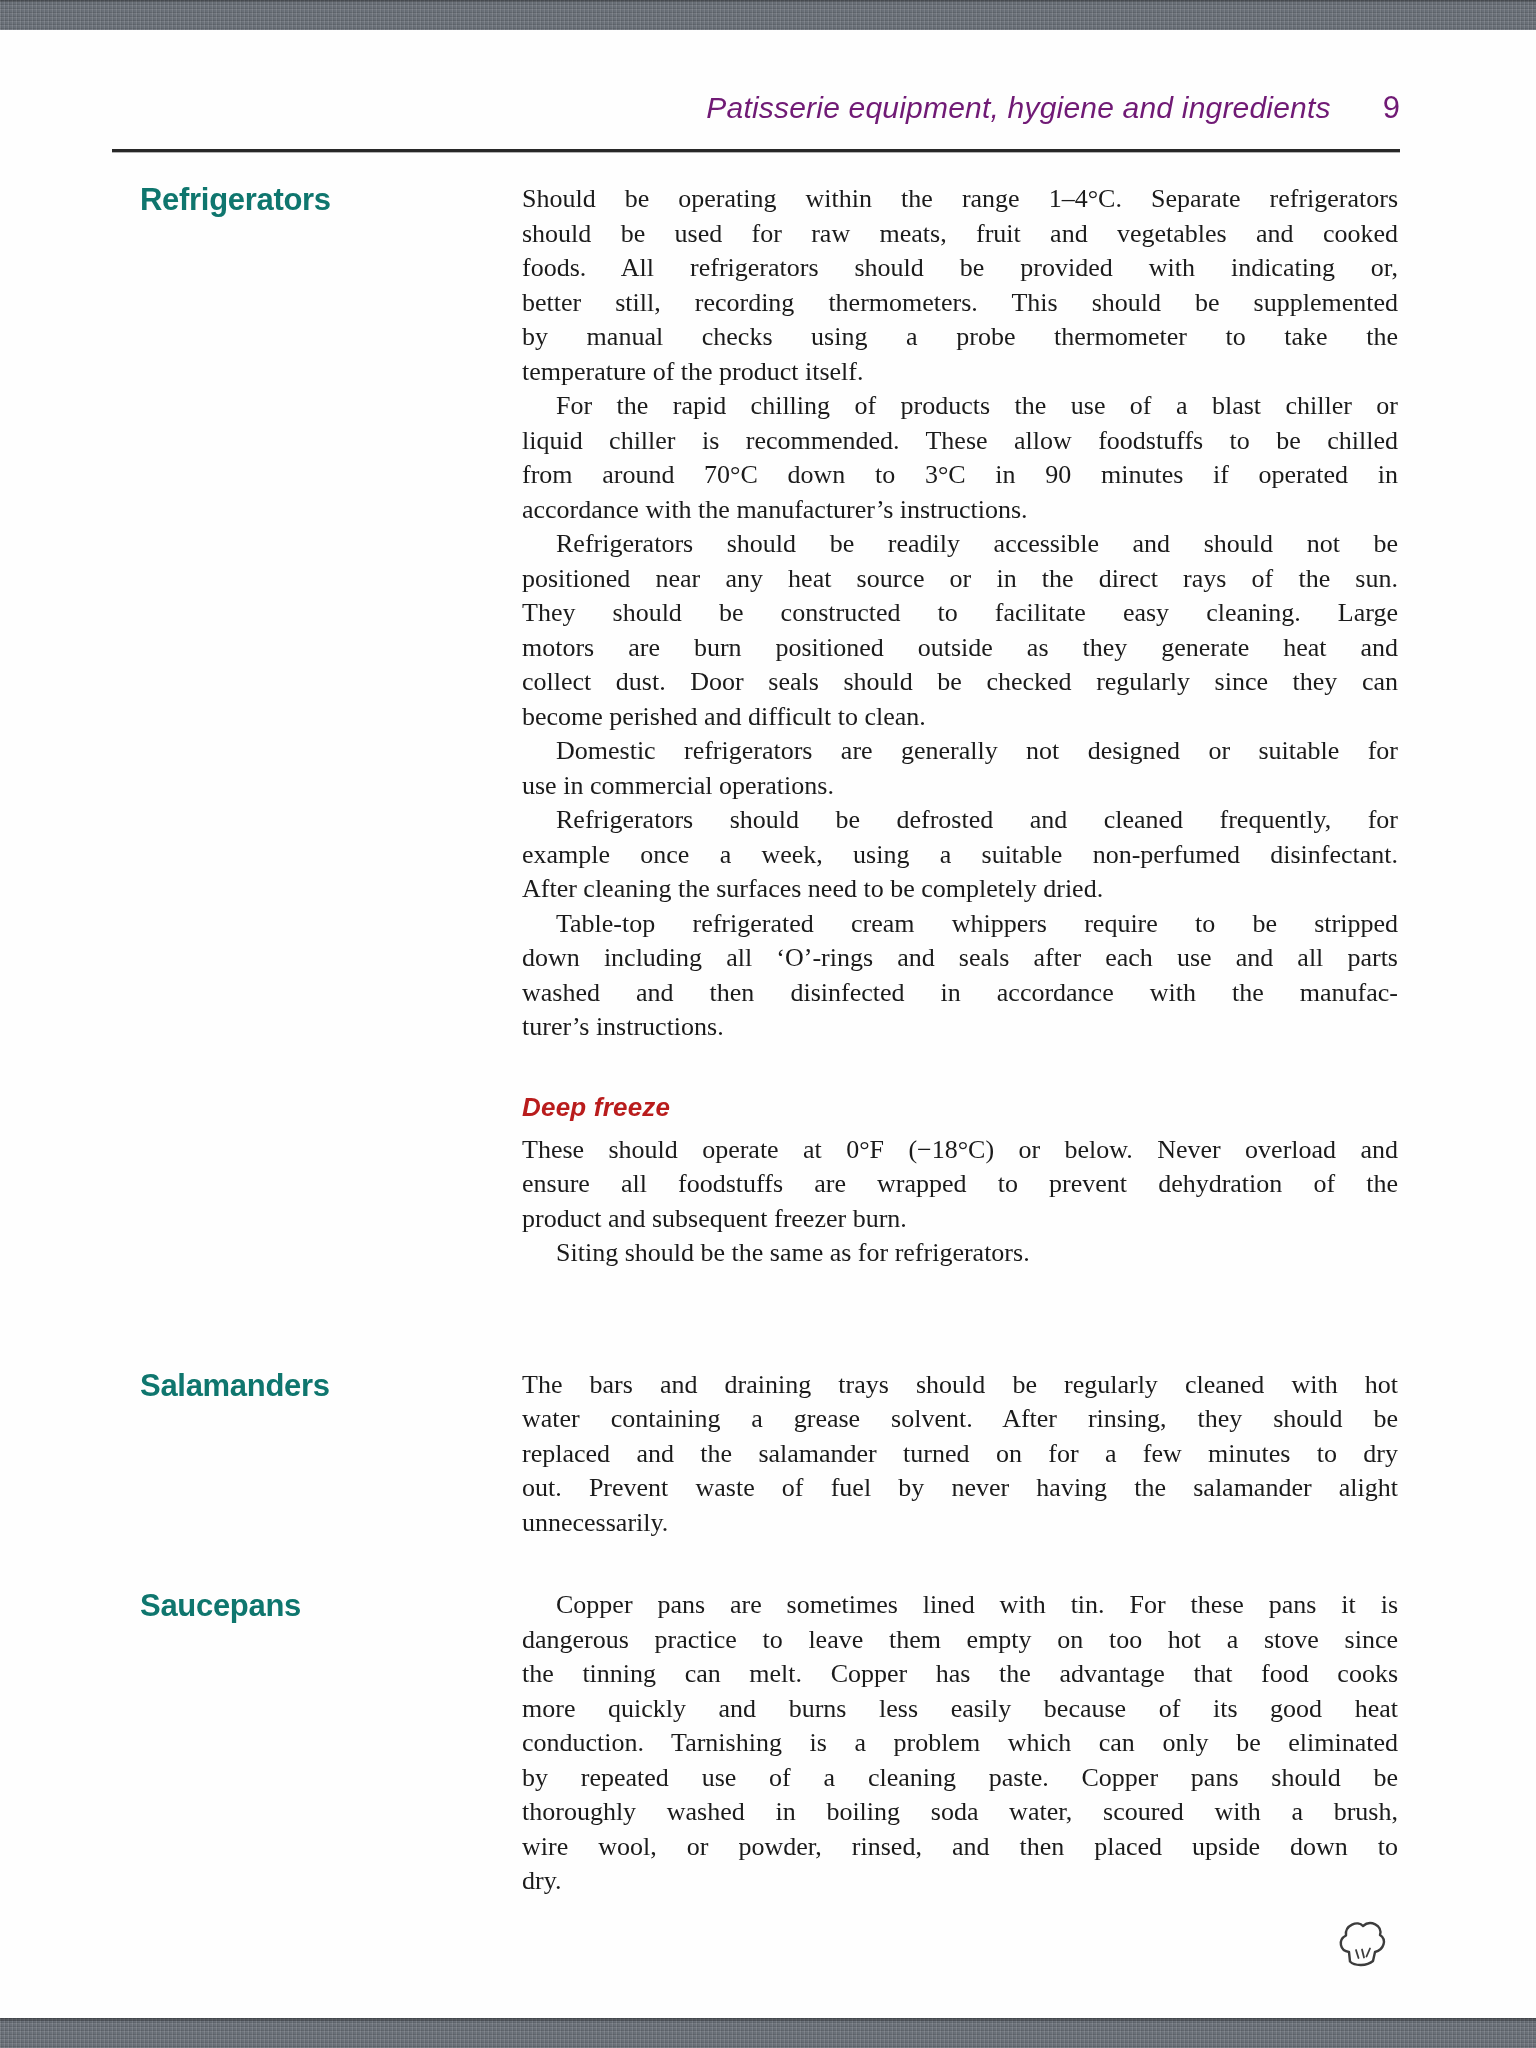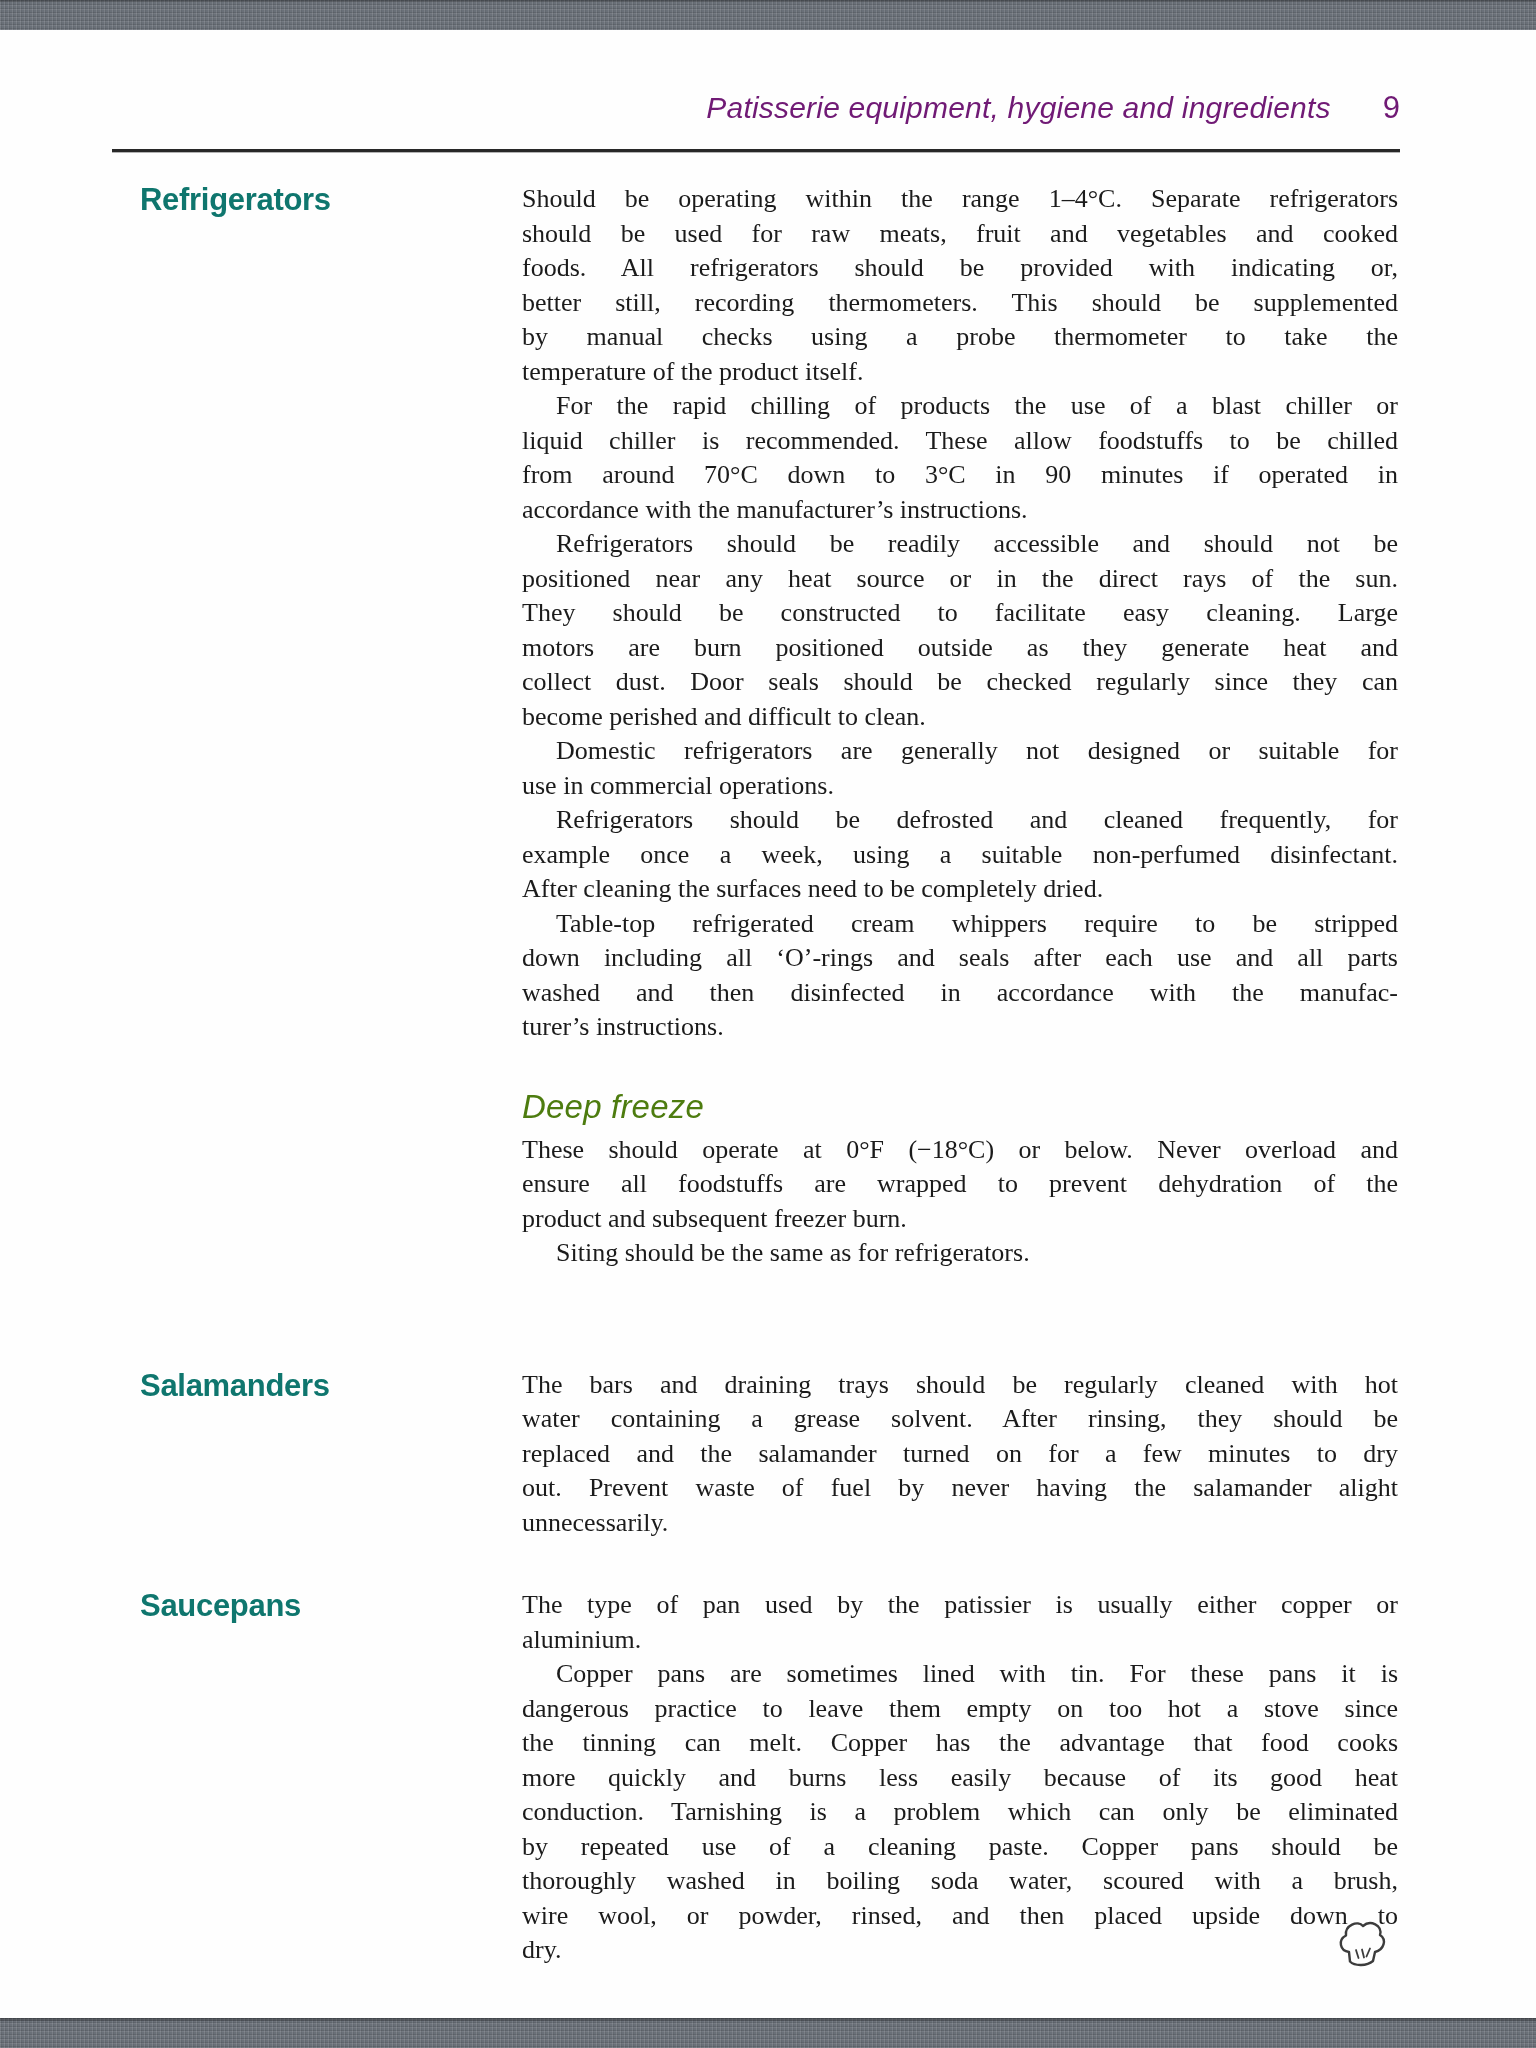--- a/index.html
+++ b/index.html
@@ -58,24 +58,24 @@
     font-family: "Liberation Sans", sans-serif;
     font-weight: bold;
     font-size: 31px;
     line-height: 35px;
     color: #0f766e;
     letter-spacing: -0.3px;
   }
   .subheading {
     font-family: "Liberation Sans", sans-serif;
     font-style: italic;
-    font-weight: normal;
-    font-size: 33px;
+    font-weight: bold;
+    font-size: 26px;
     line-height: 40px;
-    color: #4d7c0f;
+    color: #b91c1c;
     margin: 42px 0 6px 0;
     letter-spacing: 0.2px;
   }
 
   .para .line {
     font-size: 26px;
     line-height: 34.5px;
     text-align: justify;
     text-align-last: justify;
     white-space: normal;
@@ -177,24 +177,20 @@
             <div class="line">out. Prevent waste of fuel by never having the salamander alight</div>
             <div class="line last">unnecessarily.</div>
           </div>
         </div>
       </div>
       <div class="section-row saucepans">
         <div class="heading-cell">
           <div class="section-heading">Saucepans</div>
         </div>
         <div class="body-cell">
-          <div class="para">
-            <div class="line">The type of pan used by the patissier is usually either copper or</div>
-            <div class="line last">aluminium.</div>
-          </div>
           <div class="para indent">
             <div class="line">Copper pans are sometimes lined with tin. For these pans it is</div>
             <div class="line">dangerous practice to leave them empty on too hot a stove since</div>
             <div class="line">the tinning can melt. Copper has the advantage that food cooks</div>
             <div class="line">more quickly and burns less easily because of its good heat</div>
             <div class="line">conduction. Tarnishing is a problem which can only be eliminated</div>
             <div class="line">by repeated use of a cleaning paste. Copper pans should be</div>
             <div class="line">thoroughly washed in boiling soda water, scoured with a brush,</div>
             <div class="line">wire wool, or powder, rinsed, and then placed upside down to</div>
             <div class="line last">dry.</div>

